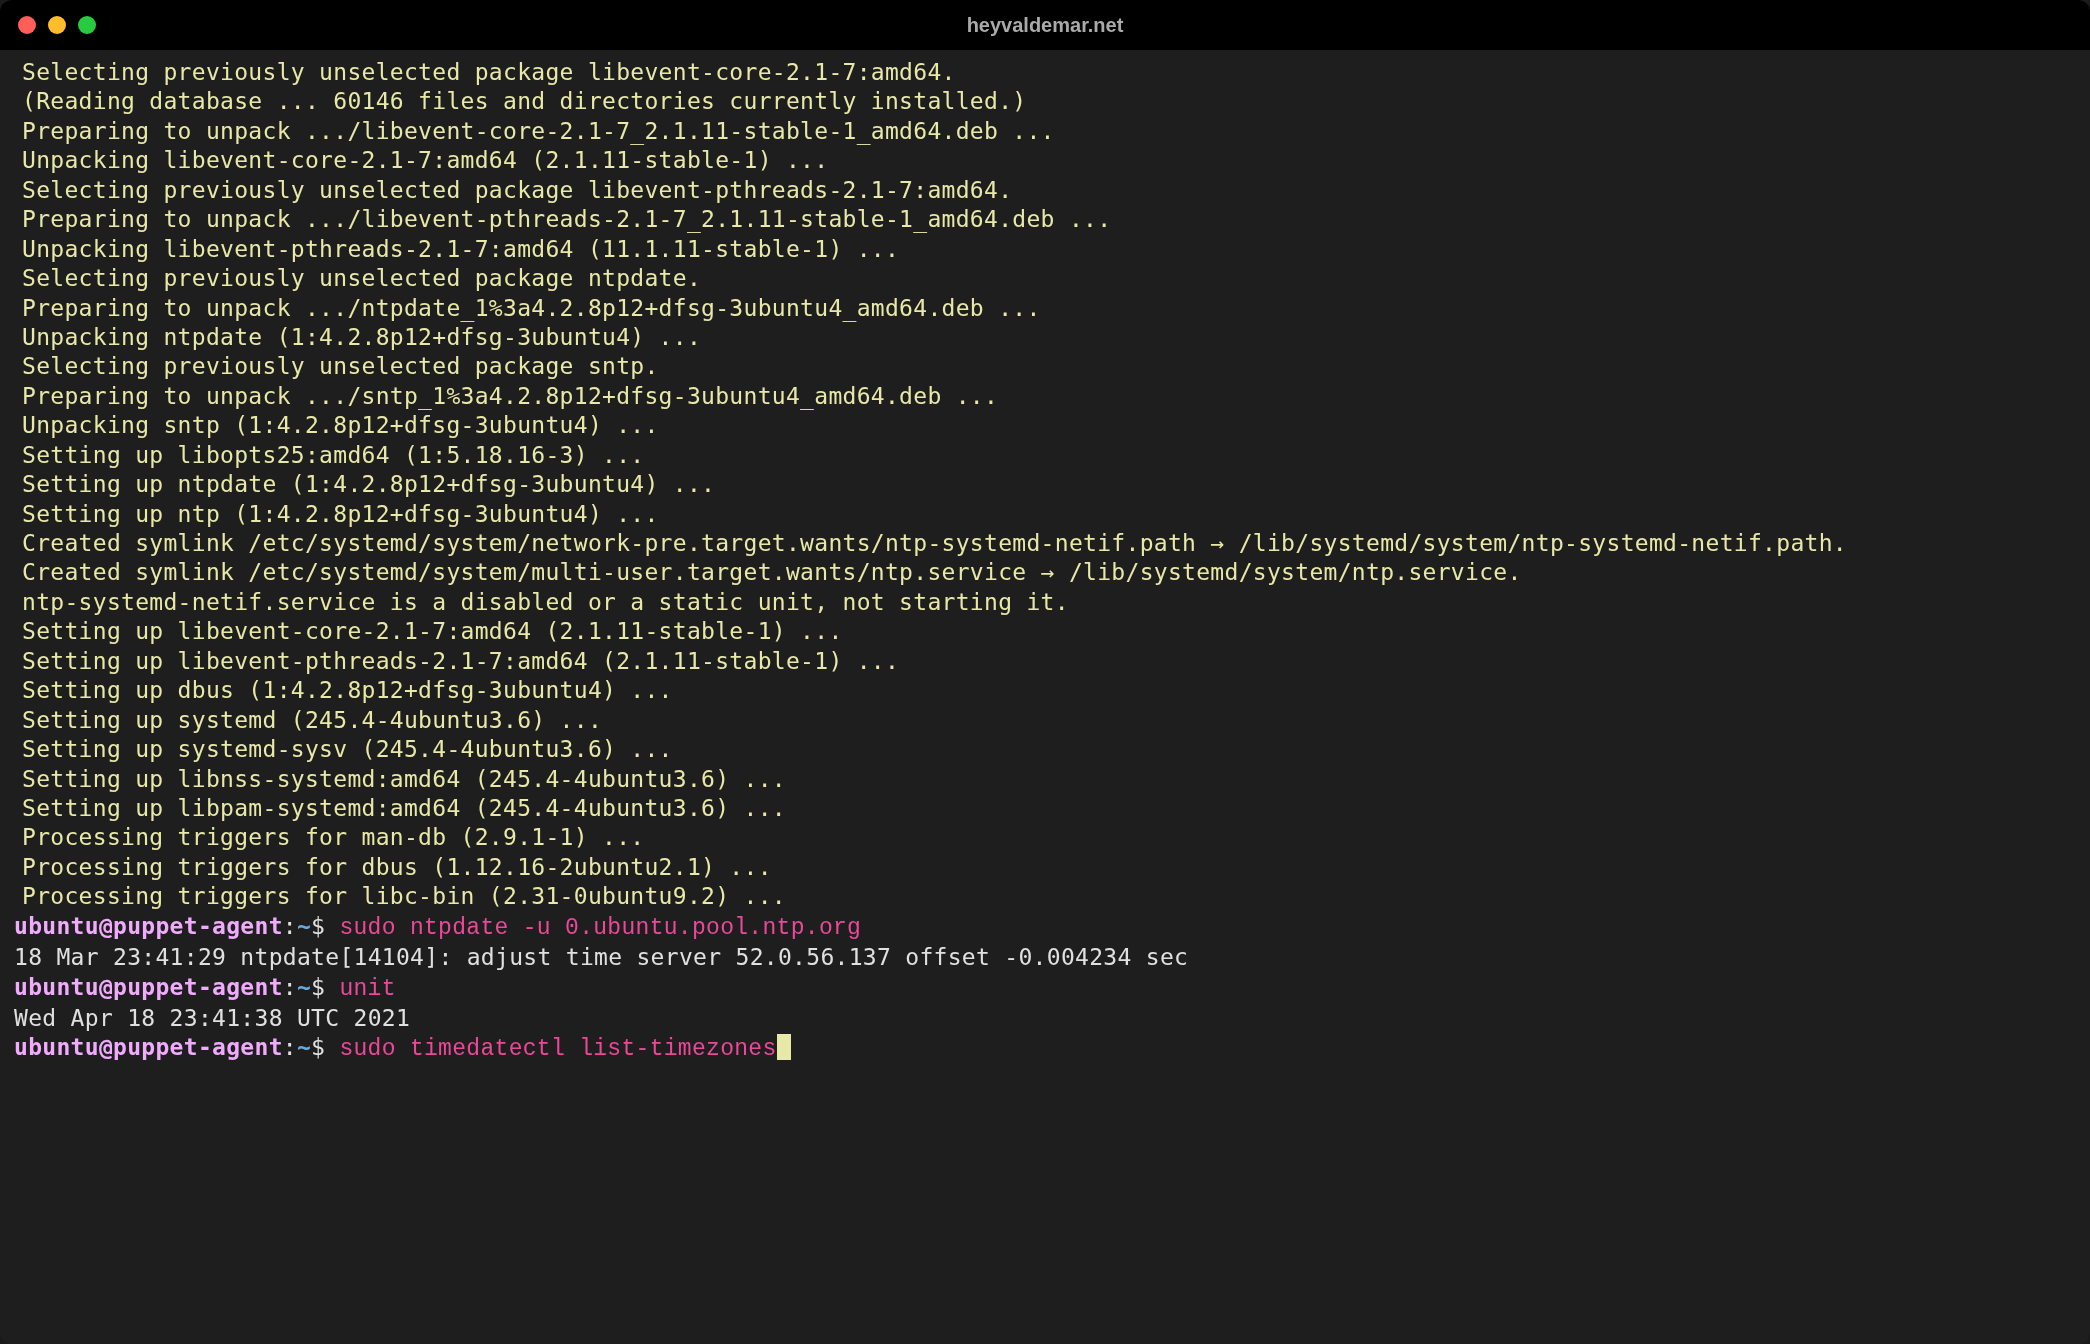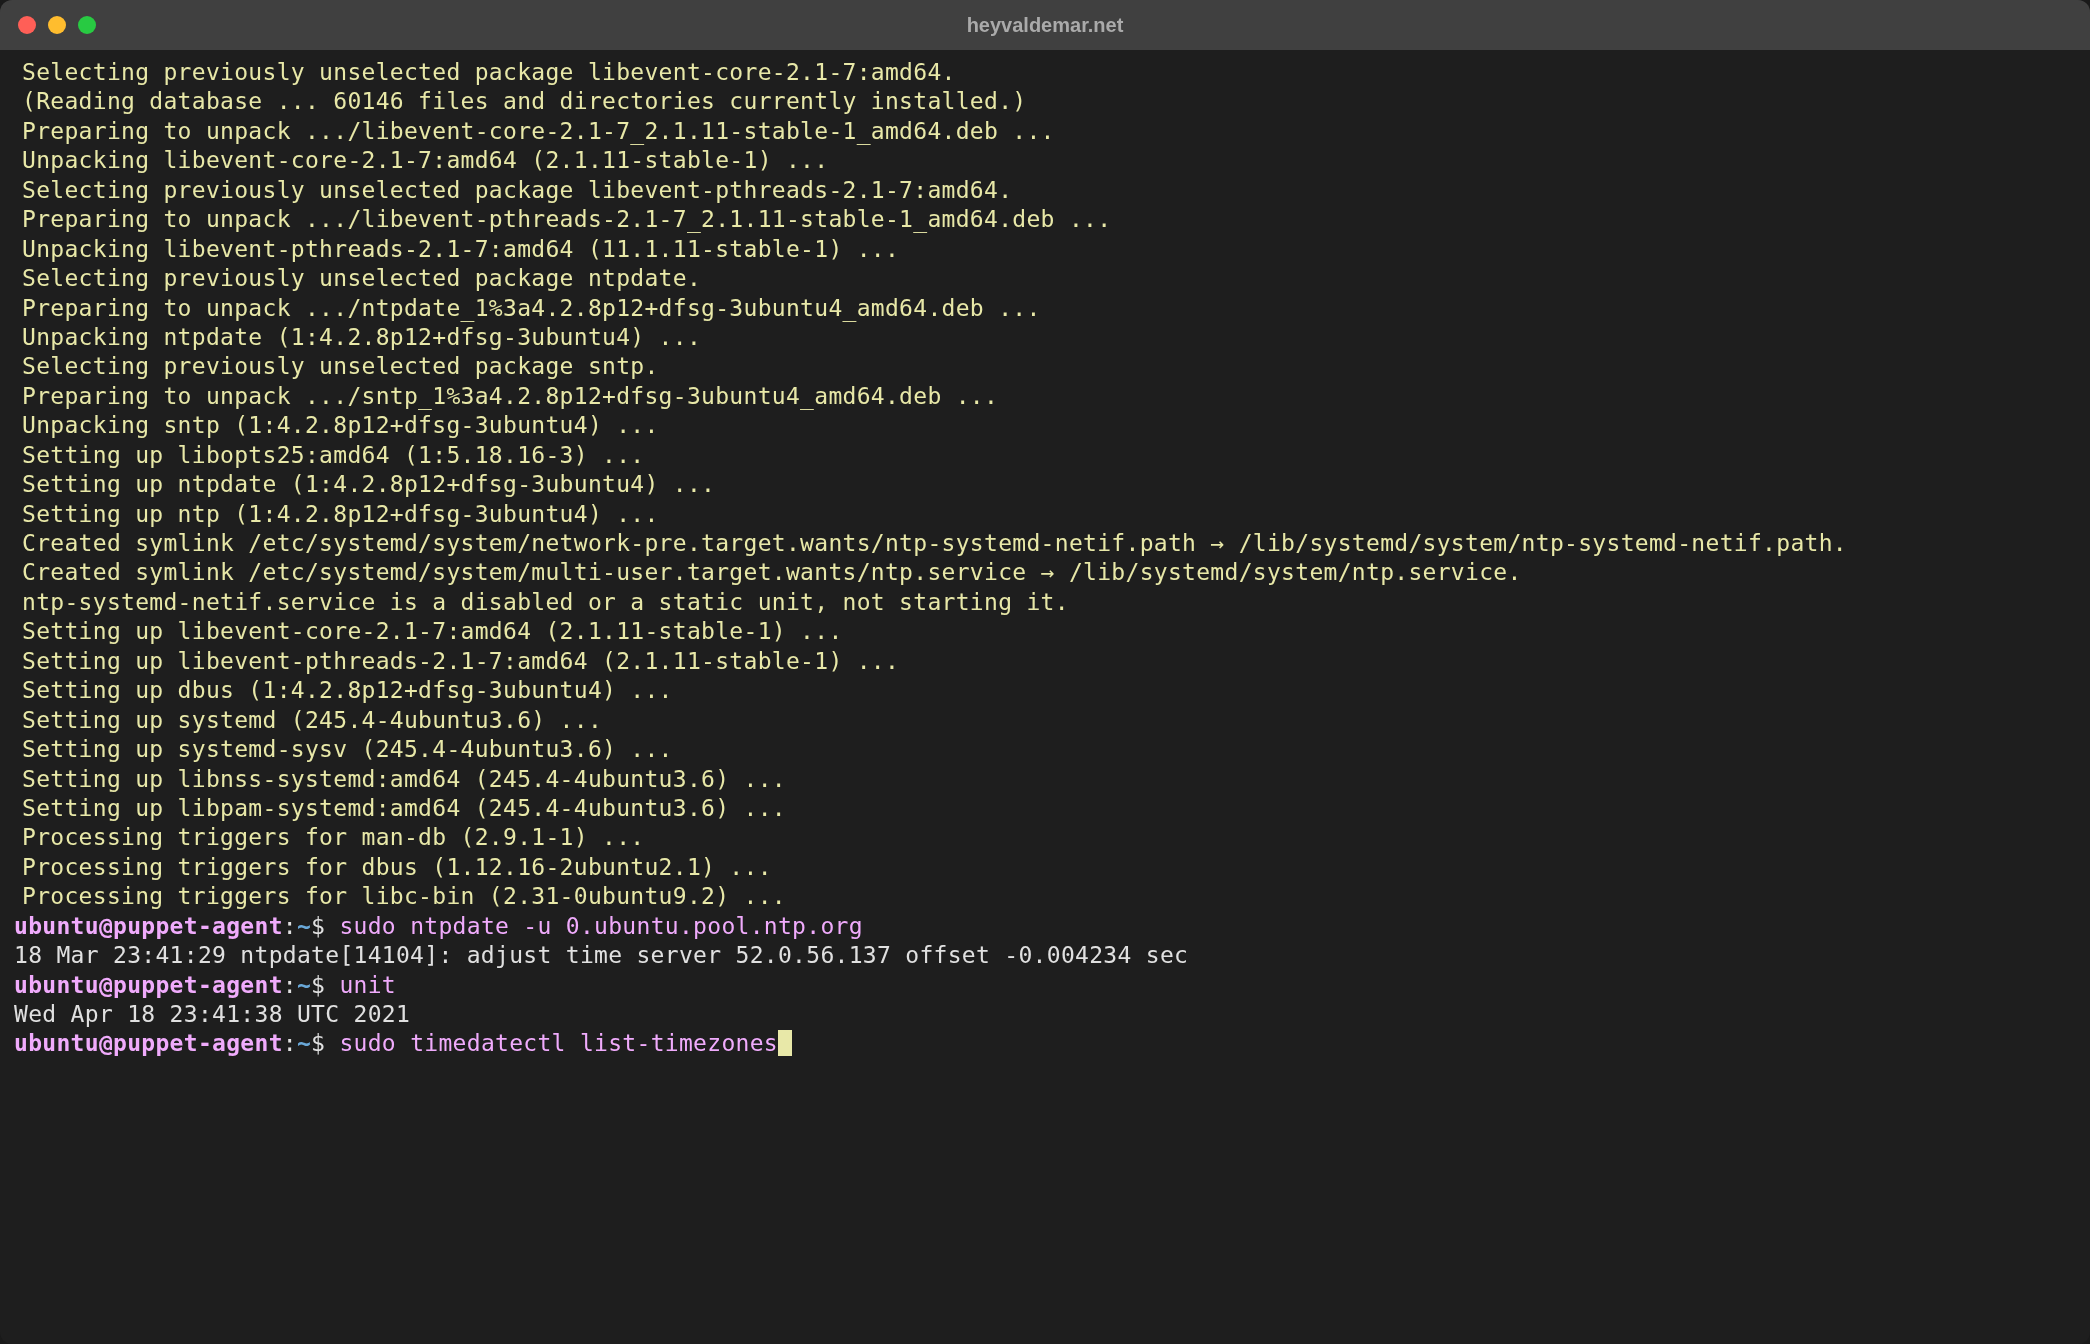--- a/index.html
+++ b/index.html
@@ -20,21 +20,21 @@
       background: #1e1e1e;
       border-radius: 12px;
       width: 100%;
       height: 100%;
       overflow: hidden;
     }
     .titlebar {
       display: flex;
       align-items: center;
       padding: 12px 18px;
-      background: #404040;
+      background: #000000;
       position: relative;
       height: 50px;
     }
     .traffic-lights {
       display: flex;
       gap: 12px;
     }
     .traffic-light {
       width: 18px;
       height: 18px;
@@ -72,21 +72,22 @@
       font-weight: bold;
     }
     .prompt-path {
       color: #6aa8d8;
       font-weight: bold;
     }
     .prompt-dollar {
       color: #e0e0e0;
     }
     .cmd-text {
-      color: #f0abfc;
+      color: #ec4899;
+      font-family: Liberation Mono, monospace;
     }
     .cursor {
       display: inline-block;
       width: 14px;
       height: 26px;
       background: #e8e8a8;
       vertical-align: text-bottom;
       margin-left: 0px;
     }
   </style>

